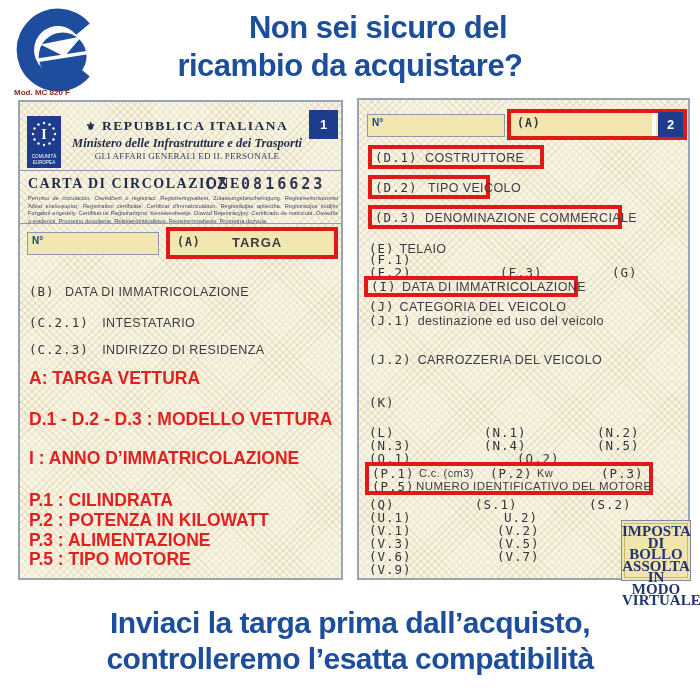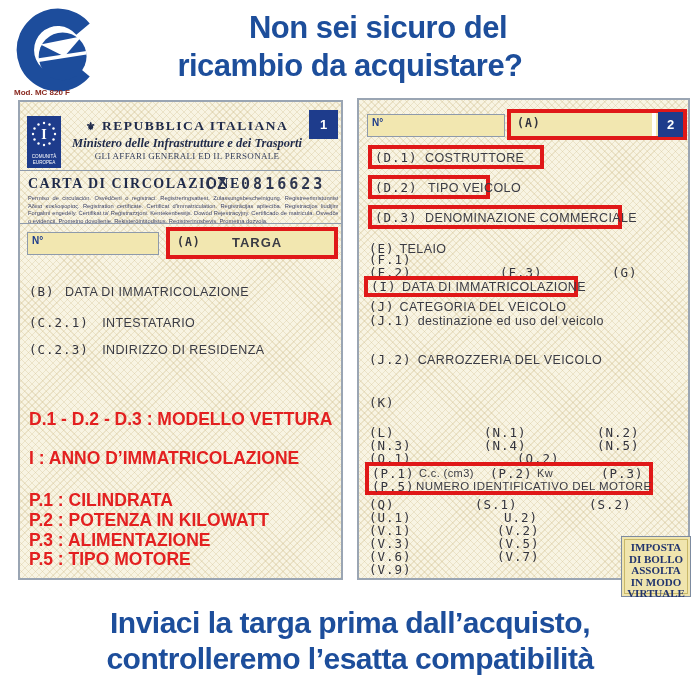--- a/index.html
+++ b/index.html
@@ -36,21 +36,21 @@
            letter-spacing:3px;color:#2e3650;}
 
   .multilang{width:442px;transform:scale(.72);transform-origin:0 0;font-size:8px;
              line-height:1.32;color:#41476b;text-align:justify;}
 
   .annotation{color:#e32020;font-weight:bold;font-size:17.5px;letter-spacing:0;
               white-space:nowrap;}
 
   .stamp{background:#f0e5ae;border:1px solid #7d8ba0;box-shadow:inset 0 0 0 2px #f0e5ae, inset 0 0 0 3px #c9b96a;
          text-align:center;font-family:"Liberation Serif",serif;font-weight:bold;
-         color:#22356e;font-size:11px;line-height:11.5px;padding-top:5px;box-sizing:border-box;margin-top:16px;}
+         color:#22356e;font-size:15px;line-height:11.5px;padding-top:5px;box-sizing:border-box;}
 </style>
 </head>
 <body>
 
 <div class="abs" style="left:12px;top:4px;width:92px;height:92px;">
   <svg width="92" height="92" viewBox="0 0 100 100">
     <path d="M 84.5 21.1 A 45 45 0 1 0 84.5 78.9 L 69.9 66.7 A 26 26 0 1 1 69.9 33.3 Z" fill="#1d4d9c"></path>
     <circle cx="55" cy="57" r="26" fill="#1d4d9c"></circle>
     <polygon points="31,44 76,35 57,57" fill="#ffffff"></polygon>
     <polygon points="29,59 81,51 81,55 29,63" fill="#ffffff"></polygon>
@@ -118,20 +118,21 @@
   </div>
   <div class="abs" style="left:9px;top:211px;">
     <span class="mono">(C.2.1)</span>
     <span class="val" style="margin-left:9px;">INTESTATARIO</span>
   </div>
   <div class="abs" style="left:9px;top:238px;">
     <span class="mono">(C.2.3)</span>
     <span class="val" style="margin-left:9px;">INDIRIZZO DI RESIDENZA</span>
   </div>
 
+  <div class="abs annotation" style="left:9px;top:266px;">A: TARGA VETTURA</div>
   <div class="abs annotation" style="left:9px;top:307px;">D.1 - D.2 - D.3 : MODELLO VETTURA</div>
   <div class="abs annotation" style="left:9px;top:346px;">I : ANNO D’IMMATRICOLAZIONE</div>
   <div class="abs annotation" style="left:9px;top:388px;">P.1 : CILINDRATA</div>
   <div class="abs annotation" style="left:9px;top:408px;">P.2 : POTENZA IN KILOWATT</div>
   <div class="abs annotation" style="left:9px;top:428px;">P.3 : ALIMENTAZIONE</div>
   <div class="abs annotation" style="left:9px;top:447px;">P.5 :  TIPO MOTORE</div>
 </div>
 
 <div class="abs panel" style="left:357px;top:98px;width:333px;height:482px;">
 

